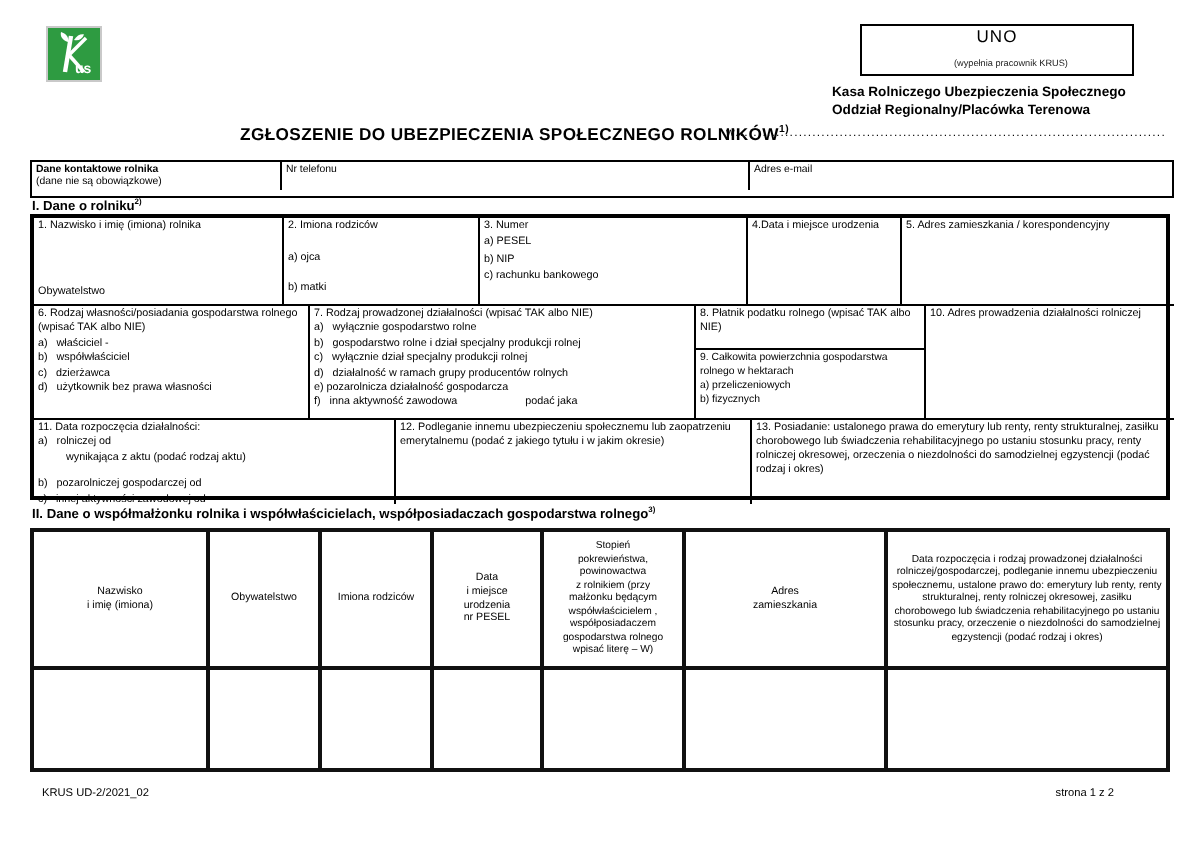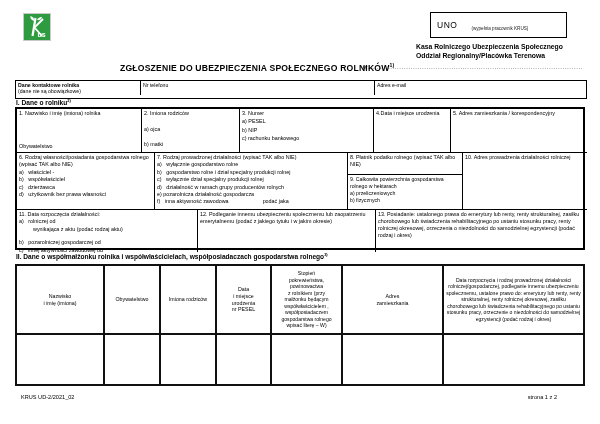--- a/index.html
+++ b/index.html
@@ -2,21 +2,21 @@
 <html><head>
 <meta charset="utf-8">
 <style>
   html,body{margin:0;padding:0;background:#fff;}
   .page{position:relative;width:600px;height:424px;background:#ffffff;overflow:hidden;
         font-family:"Liberation Sans",sans-serif;color:#000;}
   .abs{position:absolute;box-sizing:border-box;}
   
   .logo{left:23px;top:13px;width:28px;height:28px;border:1px solid #c9c9c9;}
   .uno-box{left:430px;top:12px;width:137px;height:26px;border:1px solid #000;background:#fff;
-           display:flex;align-items:center;padding:0 6px;}
+           display:flex;align-items:center;padding:0 6px;flex-direction:column;}
   .uno-code{font-size:8.5px;letter-spacing:.5px;}
   .uno-note{font-size:4.6px;margin-left:14px;margin-top:6px;color:#222;}
   .org{left:416px;font-size:6.8px;font-weight:bold;white-space:nowrap;}
   .title{left:120px;top:62px;font-size:8.6px;font-weight:bold;white-space:nowrap;letter-spacing:.2px;}
   .title sup,.sec-h sup{font-size:.6em;}
   .wline{left:363px;top:64px;width:220px;overflow:hidden;white-space:nowrap;font-size:6px;letter-spacing:.6px;}
   
   .cell{position:absolute;box-sizing:border-box;font-size:5.4px;line-height:7.4px;padding:1px 2px;}
   .tbl{position:absolute;box-sizing:border-box;border:2px solid #000;background:#fff;}
   .bl{border-left:1px solid #000;} .bt{border-top:1px solid #000;}

